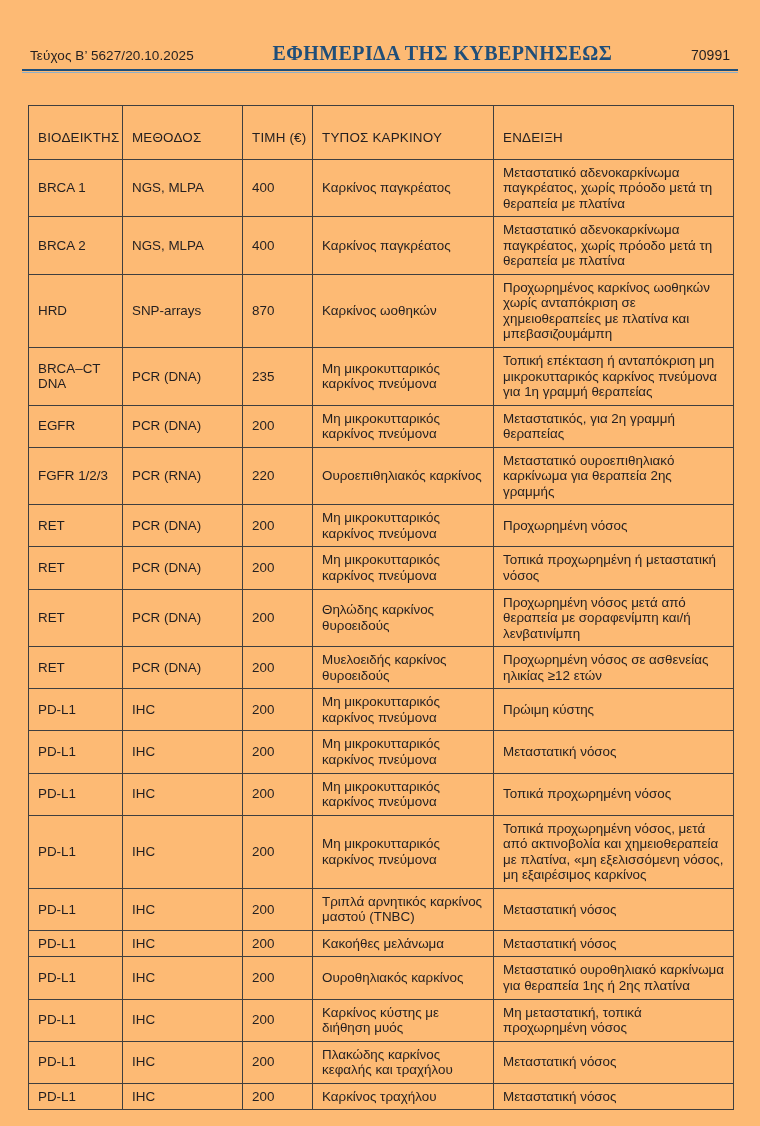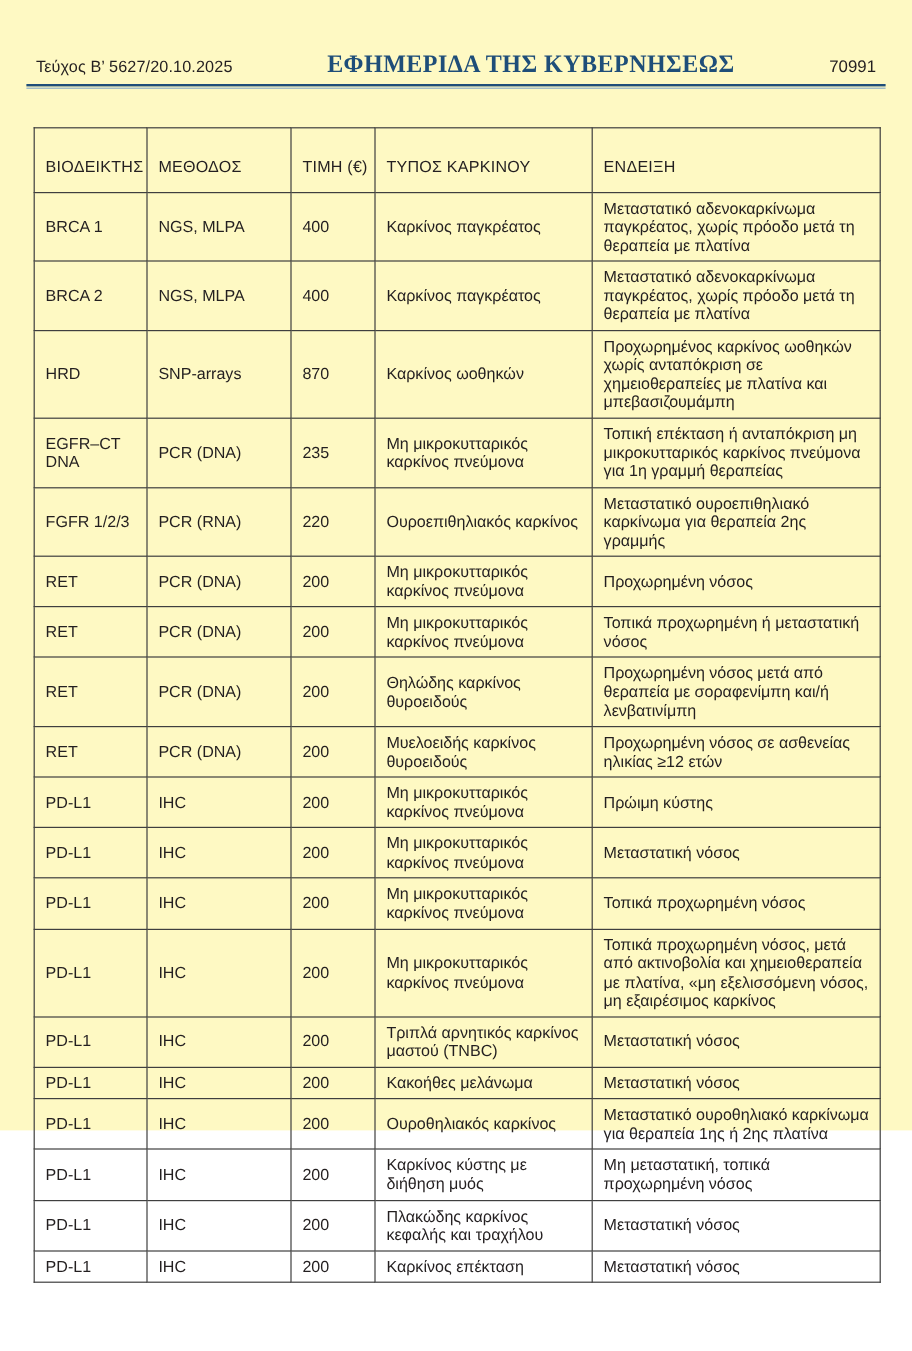--- a/index.html
+++ b/index.html
@@ -8,22 +8,22 @@
     background: #ffffff;
     width: 760px;
     height: 1126px;
     overflow: hidden;
     font-family: "Liberation Sans", sans-serif;
     color: #231f20;
   }
   .page {
     position: relative;
     width: 760px;
-    height: 942px;
-    background: #fef9c3;
+    height: 1126px;
+    background: #fdba74;
   }
   
   .running-head {
     display: flex;
     align-items: baseline;
     justify-content: space-between;
     padding: 11px 30px 0 30px;
   }
   .issue-label {
     font-size: 13.5px;
@@ -130,25 +130,32 @@
           <td>Μεταστατικό αδενοκαρκίνωμα παγκρέατος, χωρίς πρόοδο μετά τη θεραπεία με πλατίνα</td>
         </tr>
         <tr>
           <td>HRD</td>
           <td>SNP-arrays</td>
           <td>870</td>
           <td>Καρκίνος ωοθηκών</td>
           <td>Προχωρημένος καρκίνος ωοθηκών  χωρίς ανταπόκριση σε χημειοθεραπείες με πλατίνα  και μπεβασιζουμάμπη</td>
         </tr>
         <tr>
-          <td>EGFR–CT DNA</td>
+          <td>BRCA–CT DNA</td>
           <td>PCR (DNA)</td>
           <td>235</td>
           <td>Μη μικροκυτταρικός καρκίνος πνεύμονα</td>
           <td>Τοπική επέκταση ή  ανταπόκριση μη μικροκυτταρικός καρκίνος πνεύμονα για 1η γραμμή θεραπείας</td>
+        </tr>
+        <tr>
+          <td>EGFR</td>
+          <td>PCR (DNA)</td>
+          <td>200</td>
+          <td>Μη μικροκυτταρικός καρκίνος πνεύμονα</td>
+          <td>Μεταστατικός, για 2η γραμμή θεραπείας</td>
         </tr>
         <tr>
           <td>FGFR 1/2/3</td>
           <td>PCR (RNA)</td>
           <td>220</td>
           <td>Ουροεπιθηλιακός καρκίνος</td>
           <td>Μεταστατικό ουροεπιθηλιακό καρκίνωμα για θεραπεία 2ης γραμμής</td>
         </tr>
         <tr>
           <td>RET</td>
@@ -238,19 +245,19 @@
           <td>PD-L1</td>
           <td>IHC</td>
           <td>200</td>
           <td>Πλακώδης καρκίνος κεφαλής και τραχήλου</td>
           <td>Μεταστατική νόσος</td>
         </tr>
         <tr>
           <td>PD-L1</td>
           <td>IHC</td>
           <td>200</td>
-          <td>Καρκίνος επέκταση</td>
+          <td>Καρκίνος τραχήλου</td>
           <td>Μεταστατική νόσος</td>
         </tr>
       </tbody>
   </table>
 
 </div>
 
 </body></html>

